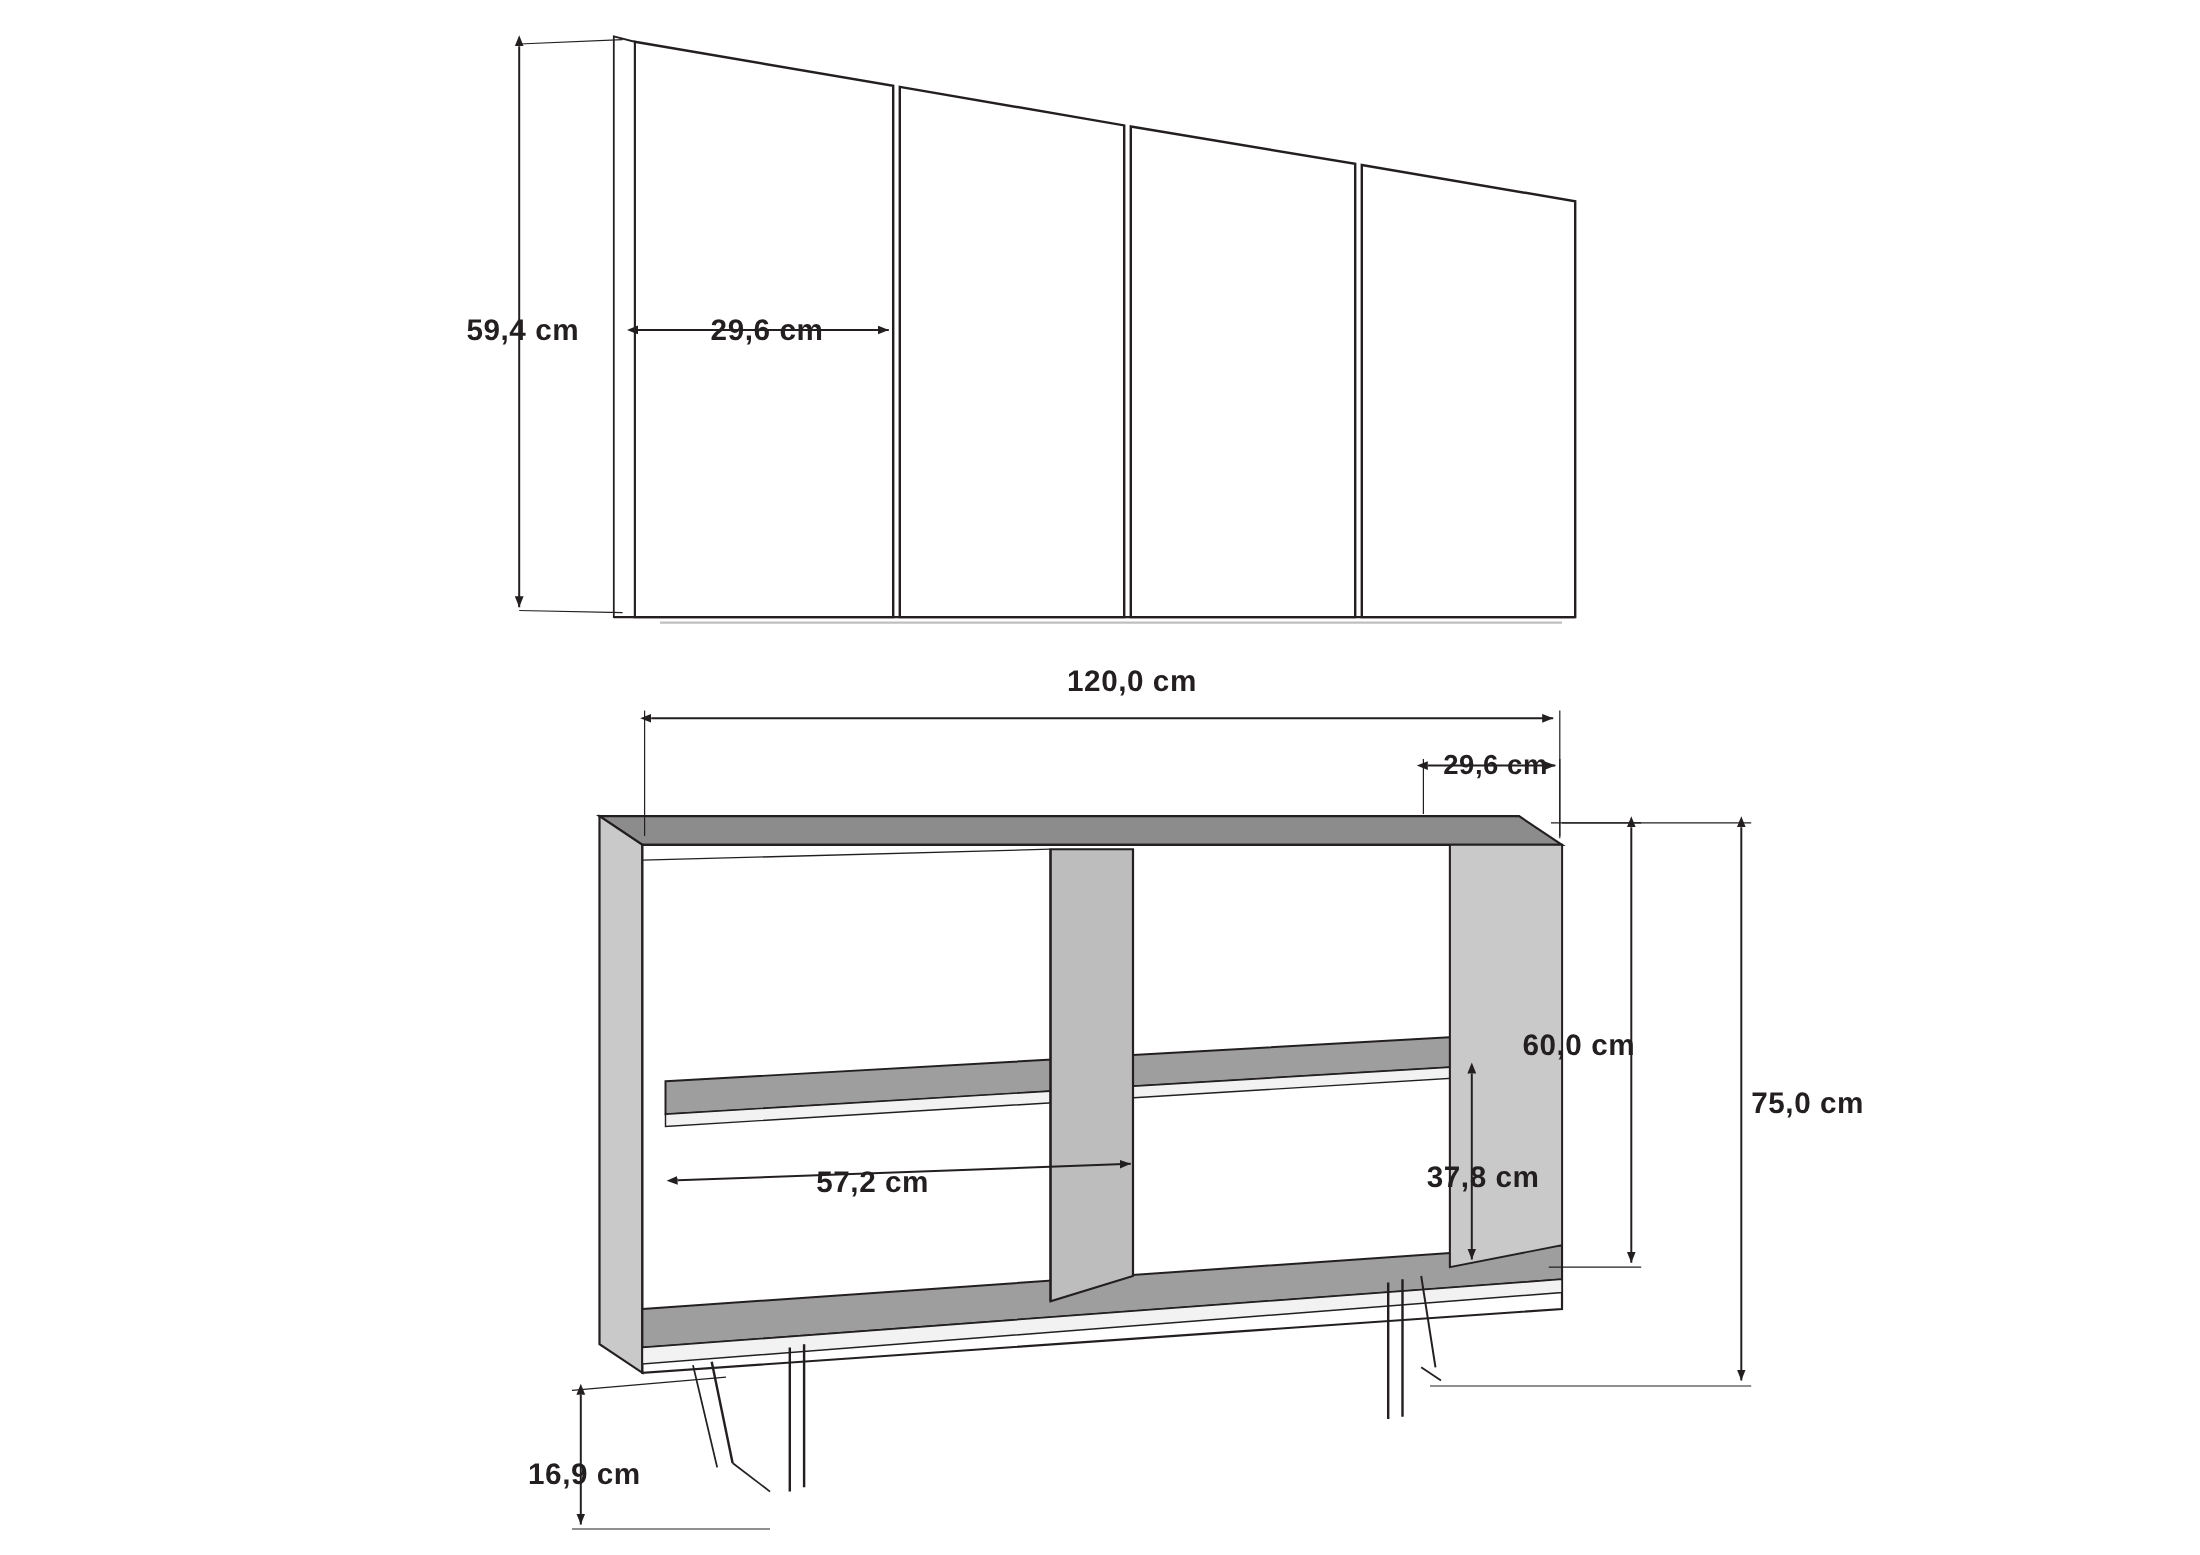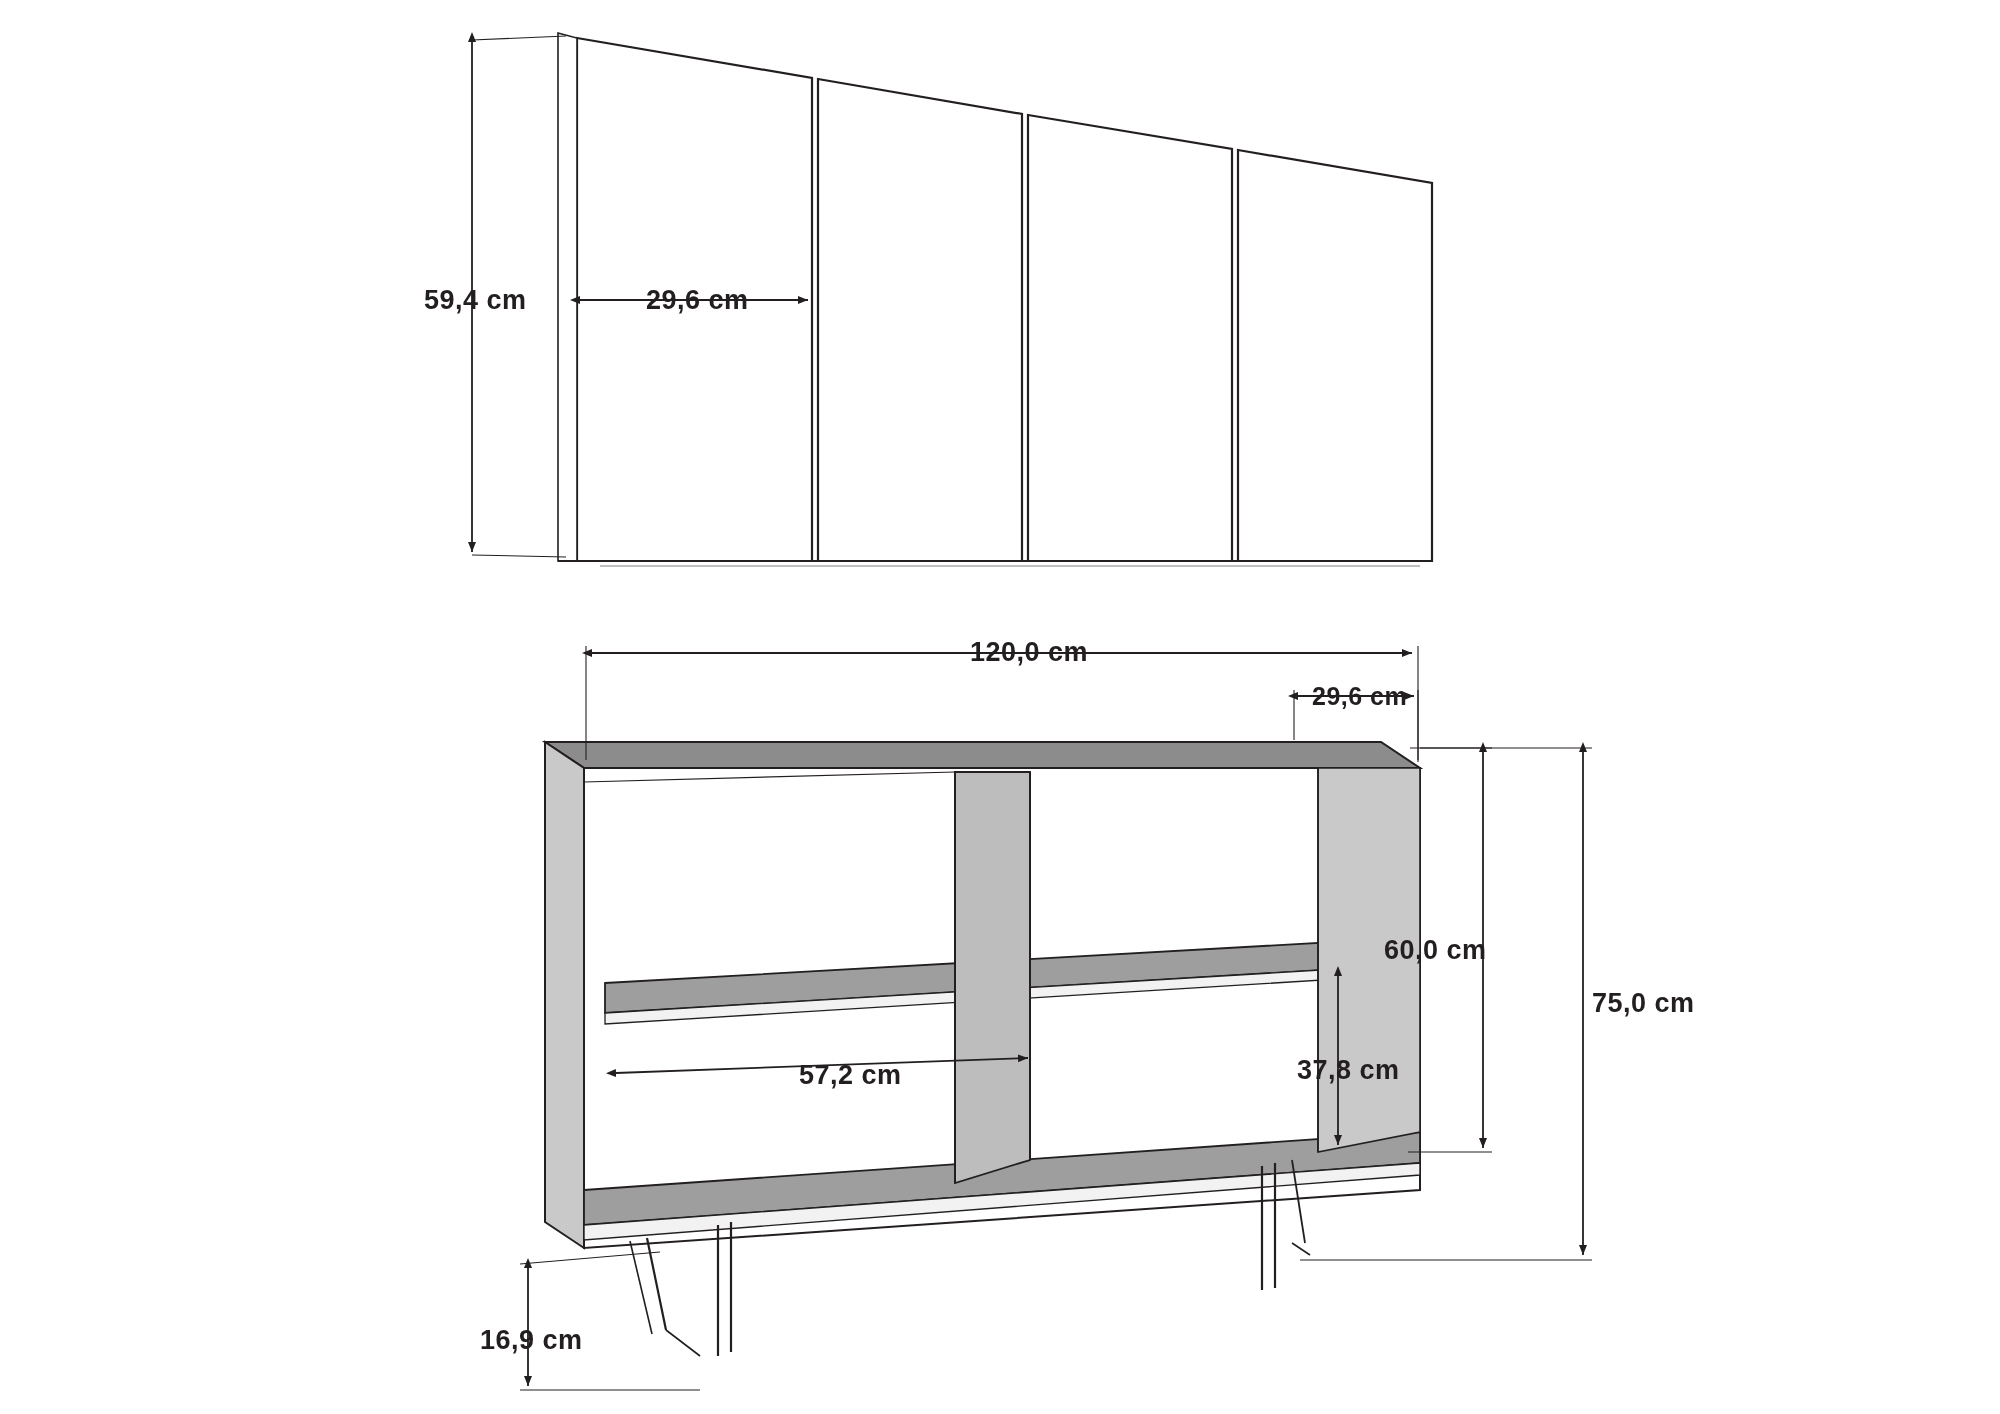--- a/index.html
+++ b/index.html
@@ -129,27 +129,27 @@
       <line x1="528" y1="1268" x2="528" y2="1386" stroke="#231f20" stroke-width="1.8" marker-start="url(#arrowStart)" marker-end="url(#arrowEnd)"></line>
       <line x1="520" y1="1264" x2="660" y2="1252" stroke="#231f20" stroke-width="1.1"></line>
       <line x1="520" y1="1390" x2="700" y2="1390" stroke="#231f20" stroke-width="1.1"></line>
     </g>
   </svg>
 
   <div class="dim-label" style="left:424px; top:285px;">59,4 cm</div>
 
   <div class="dim-label" style="left:646px; top:285px;">29,6 cm</div>
 
-  <div class="dim-label" style="left:970px; top:637px;">120,0 cm</div>
+  <div class="dim-label" style="left:970px; top:604px;">120,0 cm</div>
 
   <div class="dim-label" style="left:1312px; top:682px; font-size:25px;">29,6 cm</div>
 
   <div class="dim-label" style="left:1384px; top:935px;">60,0 cm</div>
 
   <div class="dim-label" style="left:1592px; top:988px;">75,0 cm</div>
 
-  <div class="dim-label" style="left:799px; top:1060px;">57,2 cm</div>
+  <div class="dim-label" style="left:742px; top:1060px;">57,2 cm</div>
 
   <div class="dim-label" style="left:1297px; top:1055px;">37,8 cm</div>
 
   <div class="dim-label" style="left:480px; top:1325px;">16,9 cm</div>
 
 </div>
 
 </body></html>

